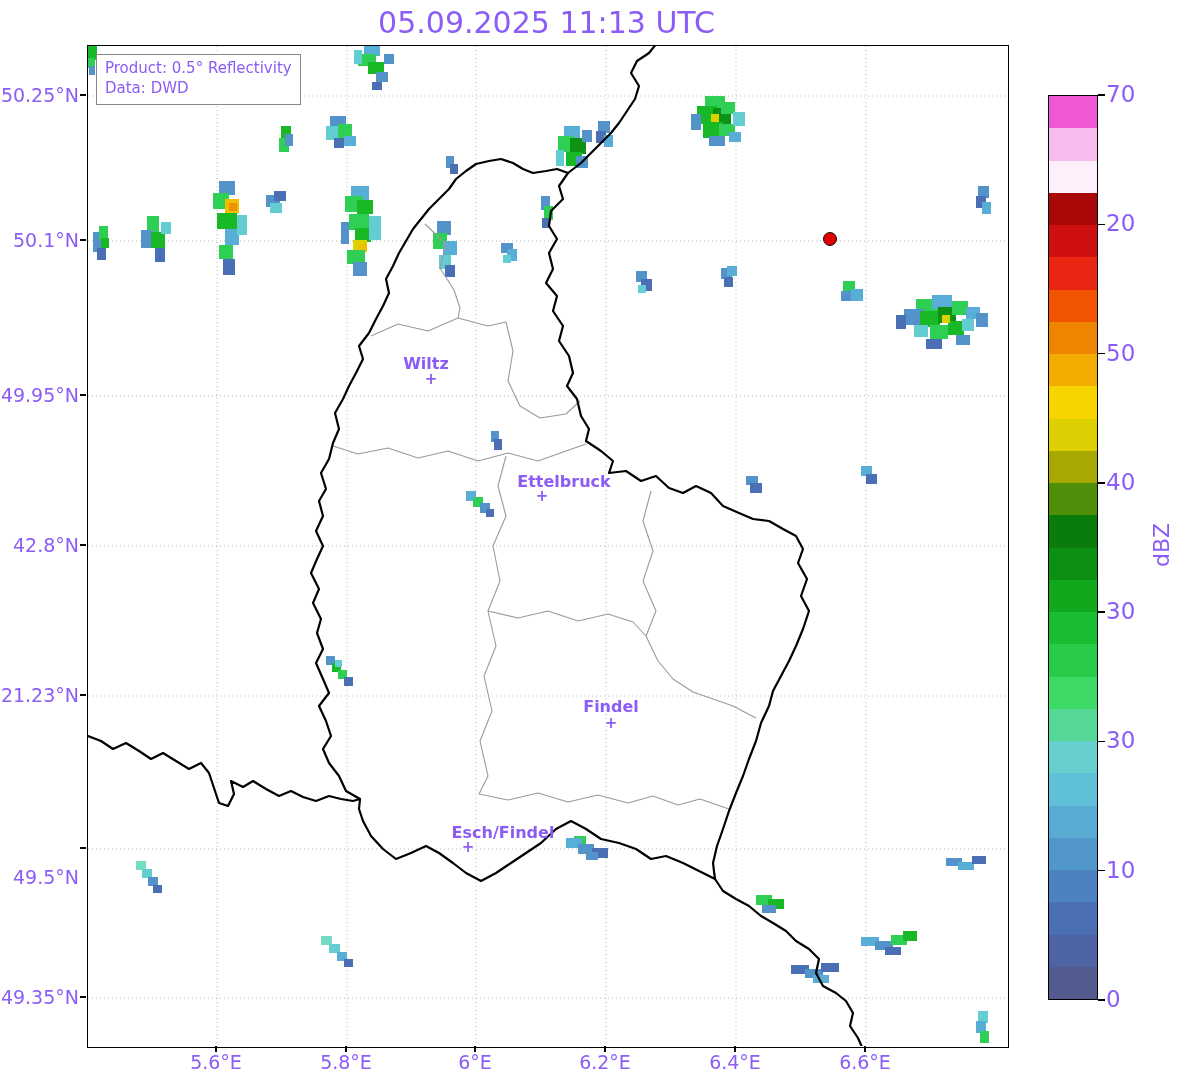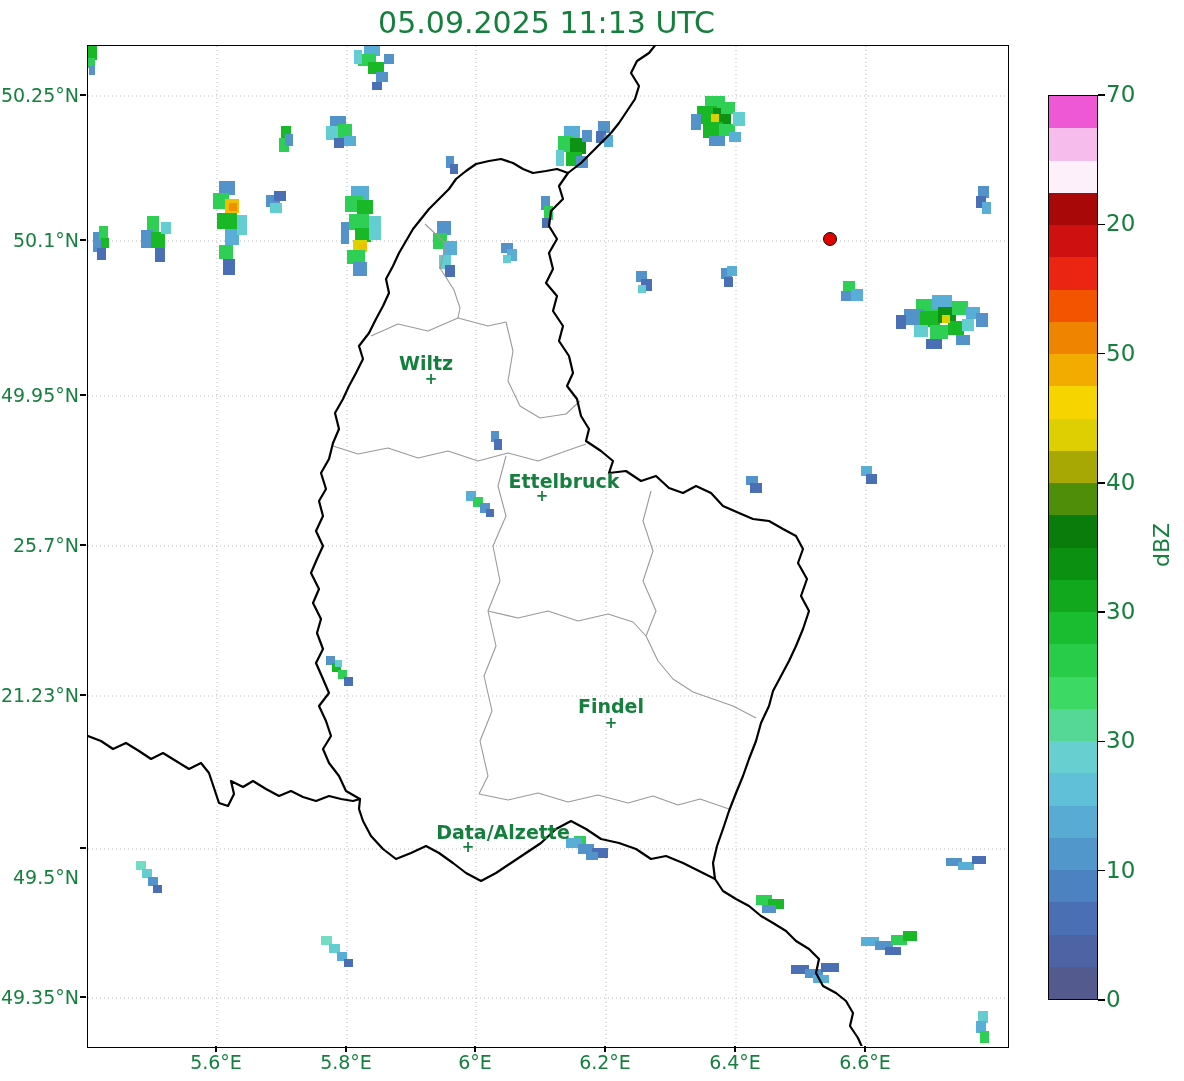--- a/index.html
+++ b/index.html
@@ -1,35 +1,35 @@
 <!DOCTYPE html>
 <html><head>
 <meta charset="utf-8">
 <style>
   html,body{margin:0;padding:0;background:#fff}
   .fig{position:relative;width:1184px;height:1081px;background:#fff;
-       font-family:"DejaVu Sans",sans-serif;color:#15803d;overflow:hidden}
+       font-family:"DejaVu Sans",sans-serif;color:#8b5cf6;overflow:hidden}
   .title{position:absolute;left:87px;top:5px;width:919px;text-align:center;font-size:30px}
   .plot{position:absolute;left:87px;top:45px;width:922px;height:1003px;
         border:1.5px solid #000;box-sizing:border-box;overflow:hidden;background:#fff}
   .layer{position:absolute;left:0;top:0;width:919px;height:1000px}
   svg.layer{overflow:hidden}
   #echo-layer{z-index:2}
   #borders{z-index:3}
   #city-layer{z-index:4}
   .gl{stroke:#b3b3b3;stroke-width:0.9;stroke-dasharray:1 3}
   .country{fill:none;stroke:#000;stroke-width:2.2;stroke-linejoin:round;stroke-linecap:round}
   .district{fill:none;stroke:#9a9a9a;stroke-width:1.1;stroke-linejoin:round}
   .echo{position:absolute}
   .echo div{position:absolute}
   .city{position:absolute}
   .city .plus{position:absolute;left:0;top:0;transform:translate(-50%,-52%);
               font-size:15px;font-weight:700}
   .city .clabel{position:absolute;transform:translate(-50%,-50%);
-                font-size:19px;font-weight:700;white-space:nowrap}
+                font-size:16px;font-weight:700;white-space:nowrap}
   .dot{position:absolute;width:12px;height:12px;border-radius:50%;
        border:1.2px solid #111;z-index:4}
   .infobox{position:absolute;left:8px;top:8px;background:#fff;border:1px solid #888;
            padding:3px 8px 5px 8px;font-size:15px;line-height:1.35;z-index:6;white-space:nowrap}
   .xlab{position:absolute;font-size:19px;text-align:center;width:80px}
   .ylab{position:absolute;font-size:19px;text-align:right;width:79px;left:0}
   .tickmark{position:absolute;background:#000}
   #cbar{position:absolute;left:1048px;top:95px;width:50px;height:905px;
         border:1.5px solid #000;box-sizing:border-box;display:flex;flex-direction:column}
   .cbseg{flex:1}
@@ -315,26 +315,30 @@
         <div class="city" style="left: 454px; top: 450px;">
           <span class="plus">+</span>
           <span class="clabel" style="left: 22px; top: -15px;">Ettelbruck</span>
         </div>
         <div class="city" style="left: 523px; top: 677px;">
           <span class="plus">+</span>
           <span class="clabel" style="left: 0px; top: -17px;">Findel</span>
         </div>
         <div class="city" style="left: 380px; top: 801px;">
           <span class="plus">+</span>
-          <span class="clabel" style="left: 35px; top: -15px;">Data/Alzette</span>
+          <span class="clabel" style="left: 35px; top: -15px;">Esch/Findel</span>
         </div>
       </div>
 
     <div class="dot" id="site-dot" style="left: 735px; top: 186px; background: rgb(224, 0, 0);"></div>
 
+    <div class="infobox">
+      <div>Product: 0.5° Reflectivity</div>
+      <div>Data: DWD</div>
+    </div>
   </div>
 
   <div id="cbar">
       <div class="cbseg" style="background: rgb(238, 88, 212);"></div>
       <div class="cbseg" style="background: rgb(246, 188, 236);"></div>
       <div class="cbseg" style="background: rgb(253, 240, 251);"></div>
       <div class="cbseg" style="background: rgb(168, 8, 8);"></div>
       <div class="cbseg" style="background: rgb(207, 16, 16);"></div>
       <div class="cbseg" style="background: rgb(234, 38, 18);"></div>
       <div class="cbseg" style="background: rgb(242, 84, 0);"></div>
@@ -373,21 +377,21 @@
     <div class="xlab" style="left: 695px; top: 1051px;">6.4°E</div>
     <div class="tickmark" style="left: 734.4px; top: 1046px; width: 1.2px; height: 6px;"></div>
     <div class="xlab" style="left: 825px; top: 1051px;">6.6°E</div>
     <div class="tickmark" style="left: 864.4px; top: 1046px; width: 1.2px; height: 6px;"></div>
     <div class="ylab" style="top: 84px;">50.25°N</div>
     <div class="tickmark" style="left: 80px; top: 94.4px; width: 6px; height: 1.2px;"></div>
     <div class="ylab" style="top: 229px;">50.1°N</div>
     <div class="tickmark" style="left: 80px; top: 239.4px; width: 6px; height: 1.2px;"></div>
     <div class="ylab" style="top: 384px;">49.95°N</div>
     <div class="tickmark" style="left: 80px; top: 394.4px; width: 6px; height: 1.2px;"></div>
-    <div class="ylab" style="top: 534px;">25.7°N</div>
+    <div class="ylab" style="top: 534px;">42.8°N</div>
     <div class="tickmark" style="left: 80px; top: 544.4px; width: 6px; height: 1.2px;"></div>
     <div class="ylab" style="top: 684px;">21.23°N</div>
     <div class="tickmark" style="left: 80px; top: 694.4px; width: 6px; height: 1.2px;"></div>
     <div class="ylab" style="top: 866px;">49.5°N</div>
     <div class="tickmark" style="left: 80px; top: 847.4px; width: 6px; height: 1.2px;"></div>
     <div class="ylab" style="top: 986px;">49.35°N</div>
     <div class="tickmark" style="left: 80px; top: 996.4px; width: 6px; height: 1.2px;"></div>
     <div class="cbmark" style="top: 999.25px;"></div>
     <div class="cbtick" style="top: 986px;">0</div>
     <div class="cbmark" style="top: 869.964px;"></div>

